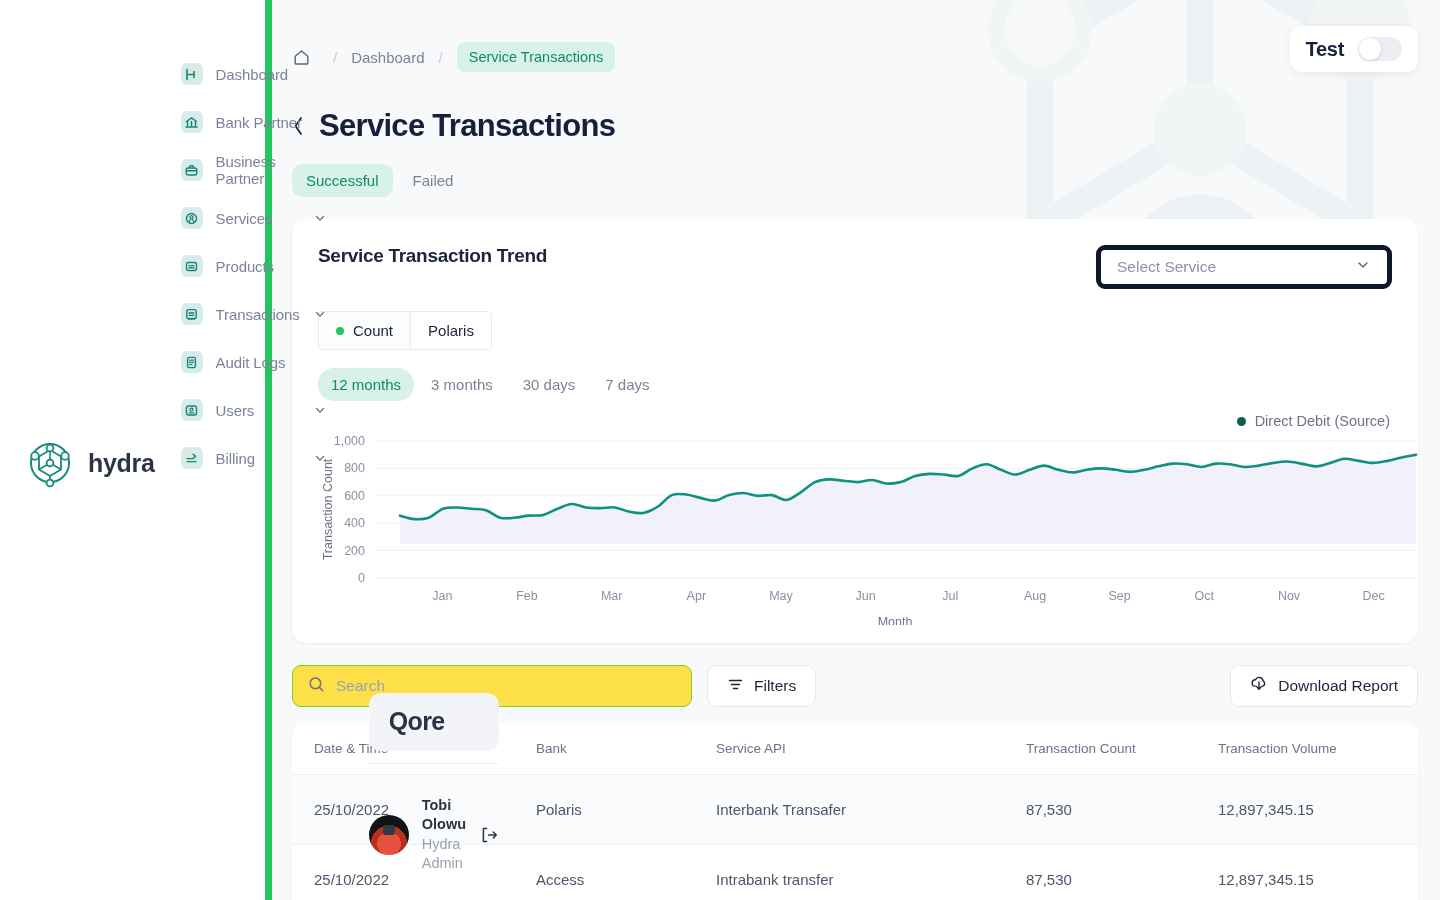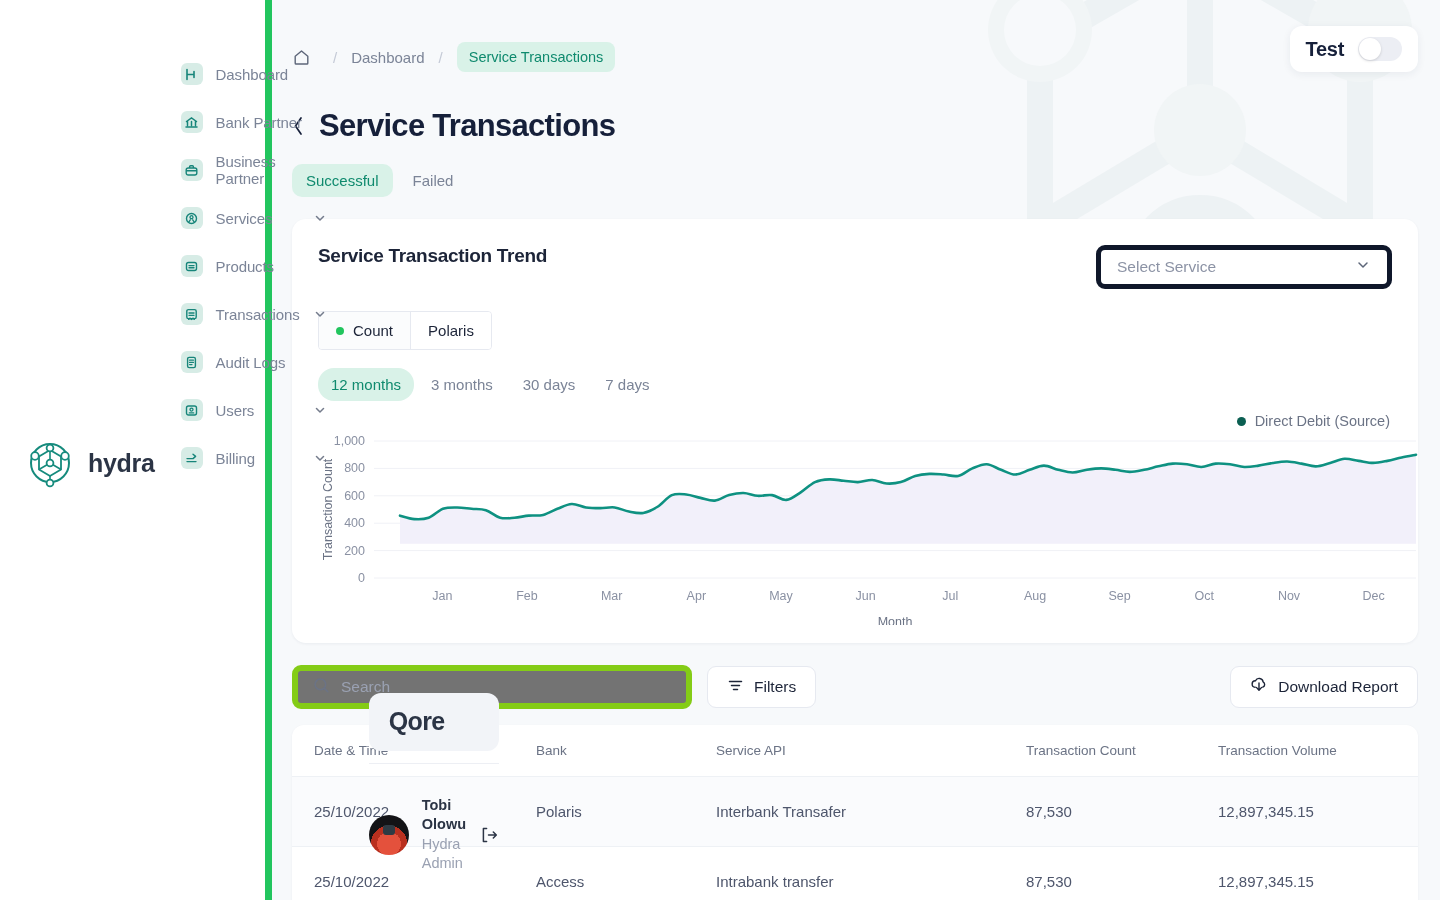--- a/index.html
+++ b/index.html
@@ -126,22 +126,22 @@
 
   .chart-wrap { position: relative; margin-top: 6px; height: 218px; }
   .chart-legend {
     position: absolute; right: 2px; top: 6px; display: flex; align-items: center; gap: 9px;
   }
   .legend-dot { width: 9px; height: 9px; border-radius: 50%; background: #0b5f52; }
   .legend-text { font-size: 14.5px; color: #6b7385; }
 
   .tablebar { display: flex; align-items: center; gap: 15px; margin-top: 22px; }
   .search-box {
-    flex: 1; max-width: 400px; height: 42px; background: #737373;
-    border: 6px solid #84cc16; border-radius: 9px;
+    flex: 1; max-width: 400px; height: 42px; background: #fde047;
+    border: 1px solid #84cc16; border-radius: 9px;
     display: flex; align-items: center; gap: 11px; padding: 16px 15px;
   }
   .search-input {
     border: 0; outline: 0; font-size: 15.5px; color: #1c2438; flex: 1;
     font-family: "Liberation Sans", sans-serif; background: transparent;
   }
   .search-input::placeholder { color: #9aa1b2; }
   .btn-outline {
     height: 42px; background: #fff; border: 1px solid #e6e9f0; border-radius: 9px;
     display: inline-flex; align-items: center; gap: 10px; padding: 0 19px; cursor: pointer;

